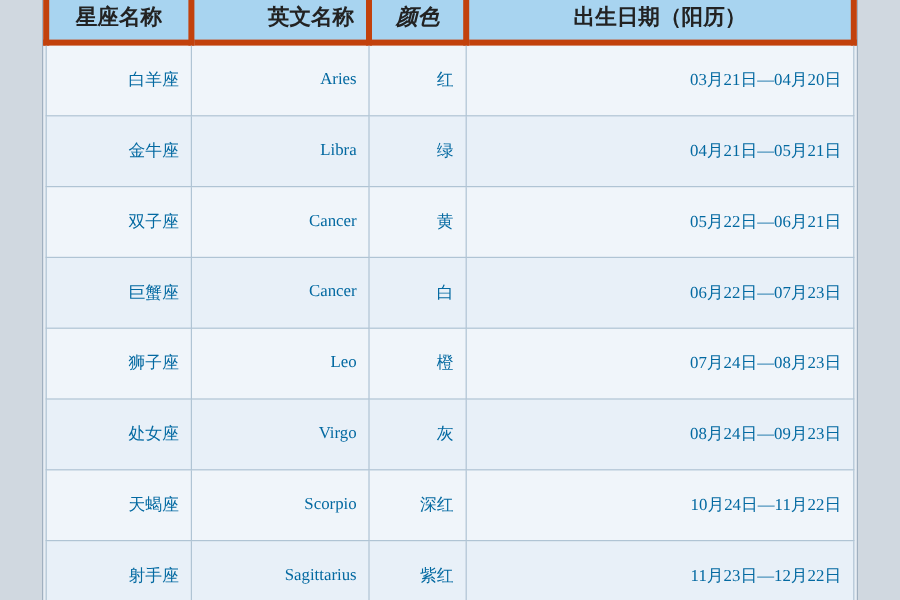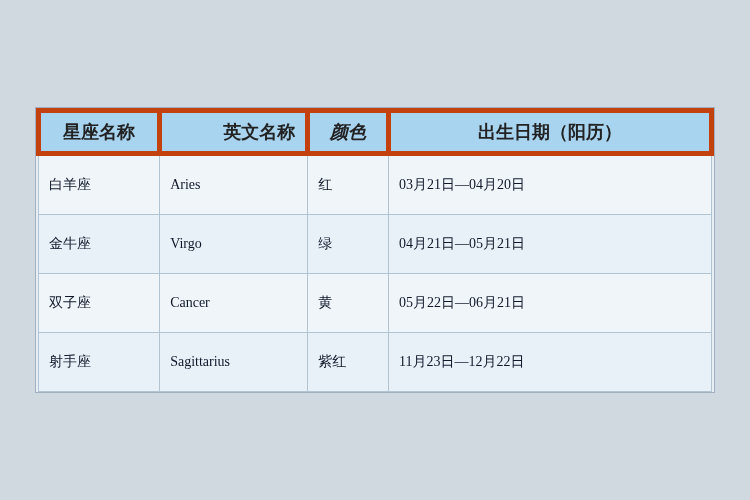--- a/index.html
+++ b/index.html
@@ -47,22 +47,22 @@
       background-color: #f0f5fa;
     }
 
     tbody tr:nth-child(even) {
       background-color: #e8f0f8;
     }
 
     tbody td {
       border: 1px solid #b0c4d4;
       padding: 20px 10px;
-      text-align: left;
-      color: #0f172a;
+      text-align: right;
+      color: #0369a1;
       font-size: 14px;
     }
 
     .col-chinese { width: 18%; }
     .col-english { width: 22%; text-align: right; }
     .col-color   { width: 12%; font-style: italic; }
     .col-date    { width: 48%; }
   </style>
 </head>
 <body>
@@ -79,29 +79,53 @@
     </thead>
     <tbody id="table-body">
     <tr>
           <td>白羊座</td>
           <td>Aries</td>
           <td>红</td>
           <td>03月21日—04月20日</td>
         </tr>
         <tr>
           <td>金牛座</td>
-          <td>Virgo</td>
+          <td>Libra</td>
           <td>绿</td>
           <td>04月21日—05月21日</td>
         </tr>
         <tr>
           <td>双子座</td>
           <td>Cancer</td>
           <td>黄</td>
           <td>05月22日—06月21日</td>
+        </tr>
+        <tr>
+          <td>巨蟹座</td>
+          <td>Cancer</td>
+          <td>白</td>
+          <td>06月22日—07月23日</td>
+        </tr>
+        <tr>
+          <td>狮子座</td>
+          <td>Leo</td>
+          <td>橙</td>
+          <td>07月24日—08月23日</td>
+        </tr>
+        <tr>
+          <td>处女座</td>
+          <td>Virgo</td>
+          <td>灰</td>
+          <td>08月24日—09月23日</td>
+        </tr>
+        <tr>
+          <td>天蝎座</td>
+          <td>Scorpio</td>
+          <td>深红</td>
+          <td>10月24日—11月22日</td>
         </tr>
         <tr>
           <td>射手座</td>
           <td>Sagittarius</td>
           <td>紫红</td>
           <td>11月23日—12月22日</td>
         </tr>
       </tbody>
   </table>
 </div>

